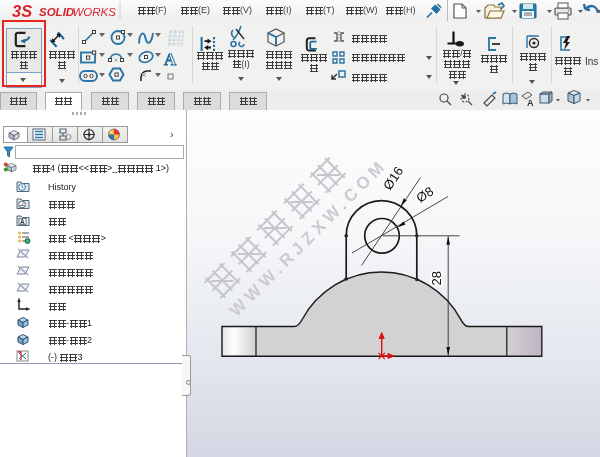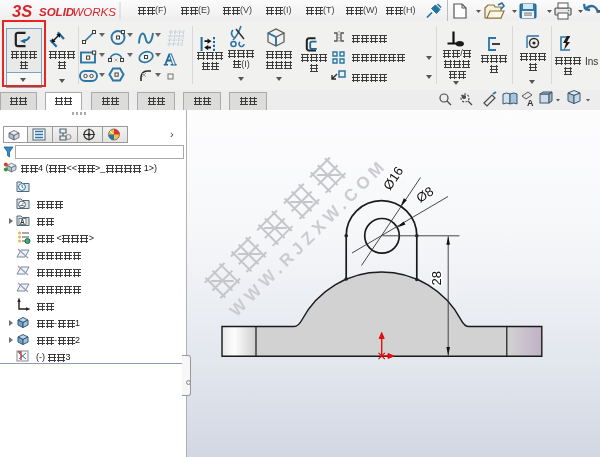--- a/index.html
+++ b/index.html
@@ -26,21 +26,21 @@
 #ribbon{left:0;top:21px;width:600px;height:69px;background:#f1f1f0;border-bottom:1px solid #d9d9d9}
 .vsep{position:absolute;width:1px;background:#d8d8d8}
 .rtxt{position:absolute;text-align:center;color:#3c3c3c;font-size:9px;line-height:10.5px}
 
 #trow{left:0;top:90px;width:600px;height:20px;background:#eceDec;border-bottom:1px solid #b8b8b8}
 .tab{position:absolute;top:92px;height:17.5px;background:#dcdcdb;border:1px solid #ababab;border-bottom:none;
  display:flex;align-items:center;justify-content:center;box-sizing:border-box}
 .tab.act{background:#fff}
 
 #panel{left:0;top:110px;width:186px;height:347px;background:#fff;border-right:1px solid #b0b0b0}
-.trow{position:absolute;left:4px;width:186px;height:17px}
+.trow{position:absolute;left:16px;width:186px;height:17px}
 .tlab{position:absolute;left:32px;top:3px;font-size:9px;color:#1a1a1a;white-space:nowrap}
 .exp{position:absolute;left:5px;top:5px;width:0;height:0;border-left:4px solid #707070;border-top:3.5px solid transparent;border-bottom:3.5px solid transparent}
 
 #gfx{left:187px;top:110px;width:413px;height:347px;
  background:linear-gradient(180deg,#fdfdfe 0%,#f6f7f9 35%,#e3e7ee 72%,#d2d7e3 100%)}
 #redrect{left:1.5px;top:19.5px;width:40px;height:63px;border:2.8px solid #e8251e;background:transparent}
 .dd{position:absolute;width:0;height:0;border-top:4px solid #555;border-left:3.5px solid transparent;border-right:3.5px solid transparent}
 </style></head><body>
 <div id="app">
 
@@ -123,20 +123,24 @@
 <div class="abs" style="left:2.5px;top:126px;width:125px;height:17px;background:linear-gradient(#f2f2f1,#e2e2e0);border:1px solid #9a9a9a;box-sizing:border-box"></div>
 <div class="abs" style="left:2.5px;top:126px;width:25px;height:17px;background:#fff;border:1px solid #9a9a9a;box-sizing:border-box"></div>
 <div class="abs" style="left:51.5px;top:126px;width:1px;height:17px;background:#9a9a9a"></div>
 <div class="abs" style="left:76.5px;top:126px;width:1px;height:17px;background:#9a9a9a"></div>
 <div class="abs" style="left:101.5px;top:126px;width:1px;height:17px;background:#9a9a9a"></div>
 <div class="abs" style="left:170px;top:128px;font-size:11px;color:#444">›</div>
 <div class="abs" style="left:15px;top:145px;width:169px;height:14px;background:#fff;border:1px solid #aaa;box-sizing:border-box"></div>
 <div class="trow" style="top:160px">
 <span class="tlab" style="left:16px"><i class="cj g9"></i><i class="cj g9"></i>4 (<i class="cj g9"></i><i class="cj g9"></i>&lt;&lt;<i class="cj g9"></i><i class="cj g9"></i>&gt;_<i class="cj g9"></i><i class="cj g9"></i><i class="cj g9"></i><i class="cj g9"></i> 1&gt;)</span>
     </div>
+<div class="trow" style="top:179px">
+<span class="exp"></span>
+<span class="tlab" style="left:32px">History</span>
+    </div>
 <div class="trow" style="top:196px">
 <span class="tlab" style="left:32px"><i class="cj g9"></i><i class="cj g9"></i><i class="cj g9"></i></span>
     </div>
 <div class="trow" style="top:213px">
 <span class="exp"></span>
 <span class="tlab" style="left:32px"><i class="cj g9"></i><i class="cj g9"></i></span>
     </div>
 <div class="trow" style="top:230px">
 <span class="tlab" style="left:32px"><i class="cj g9"></i><i class="cj g9"></i> &lt;<i class="cj g9"></i><i class="cj g9"></i><i class="cj g9"></i>&gt;</span>
     </div>

